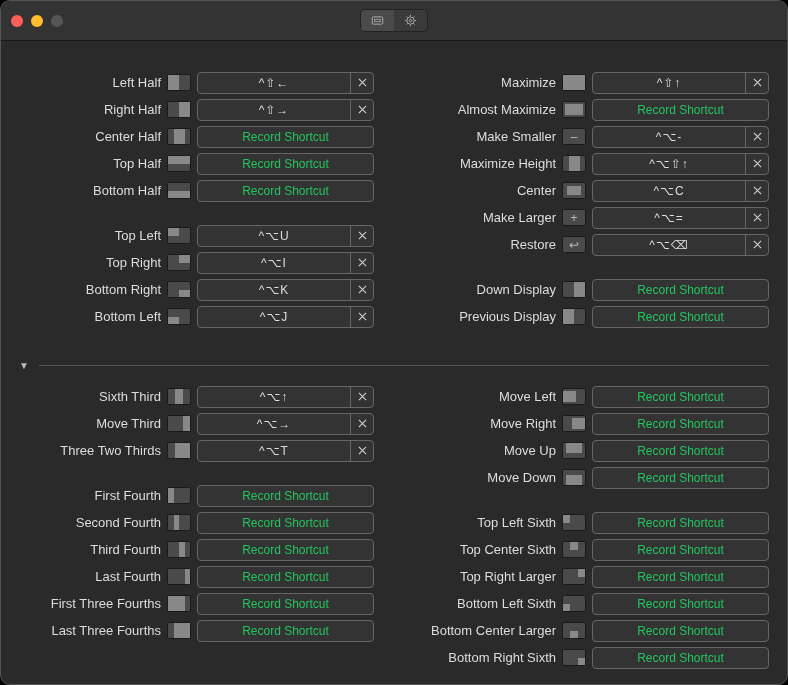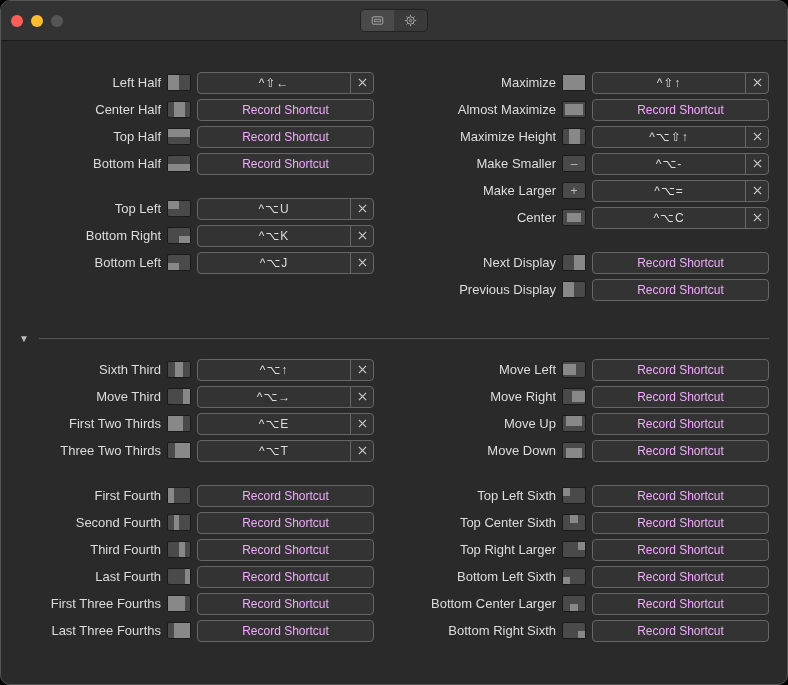--- a/index.html
+++ b/index.html
@@ -131,21 +131,21 @@
     font-size: 12px;
     color: #ddd;
     display: flex;
     align-items: center;
     justify-content: center;
     font-family: -apple-system, "Helvetica Neue", Arial, sans-serif;
     letter-spacing: 1px;
     padding: 0 6px;
   }
   .shortcut .placeholder {
-    color: #f0abfc;
+    color: #22c55e;
     letter-spacing: 0;
   }
   .shortcut .clear {
     width: 22px;
     border-left: 1px solid #666;
     display:flex;
     align-items:center;
     justify-content:center;
     font-size: 11px;
     color:#ccc;
@@ -225,20 +225,34 @@
               <div class="shortcut">
                 <div class="text">^⇧←</div>
                 <div class="clear">
                   <svg viewBox="0 0 10 10">
                     <path d="M1 1l8 8M9 1l-8 8" stroke="#ccc" stroke-width="1.3"></path>
                   </svg>
                 </div>
               </div>
             </div>
             <div class="row">
+              <div class="label">Right Half</div>
+              <div class="thumb">
+                <div class="fill" style="top: 0px; bottom: 0px; right: 0px; width: 50%;"></div>
+              </div>
+              <div class="shortcut">
+                <div class="text">^⇧→</div>
+                <div class="clear">
+                  <svg viewBox="0 0 10 10">
+                    <path d="M1 1l8 8M9 1l-8 8" stroke="#ccc" stroke-width="1.3"></path>
+                  </svg>
+                </div>
+              </div>
+            </div>
+            <div class="row">
               <div class="label">Center Half</div>
               <div class="thumb">
                 <div class="fill" style="inset: 0px 25%;"></div>
               </div>
               <div class="shortcut">
                 <div class="text placeholder">Record Shortcut</div>
               </div>
             </div>
             <div class="row">
               <div class="label">Top Half</div>
@@ -260,20 +274,34 @@
             </div>
           </div>
           <div class="group">
             <div class="row">
               <div class="label">Top Left</div>
               <div class="thumb">
                 <div class="fill" style="top: 0px; left: 0px; width: 50%; height: 50%;"></div>
               </div>
               <div class="shortcut">
                 <div class="text">^⌥U</div>
+                <div class="clear">
+                  <svg viewBox="0 0 10 10">
+                    <path d="M1 1l8 8M9 1l-8 8" stroke="#ccc" stroke-width="1.3"></path>
+                  </svg>
+                </div>
+              </div>
+            </div>
+            <div class="row">
+              <div class="label">Top Right</div>
+              <div class="thumb">
+                <div class="fill" style="top: 0px; right: 0px; width: 50%; height: 50%;"></div>
+              </div>
+              <div class="shortcut">
+                <div class="text">^⌥I</div>
                 <div class="clear">
                   <svg viewBox="0 0 10 10">
                     <path d="M1 1l8 8M9 1l-8 8" stroke="#ccc" stroke-width="1.3"></path>
                   </svg>
                 </div>
               </div>
             </div>
             <div class="row">
               <div class="label">Bottom Right</div>
               <div class="thumb">
@@ -320,82 +348,96 @@
                 </div>
               </div>
             </div>
             <div class="row">
               <div class="label">Almost Maximize</div>
               <div class="thumb">
                 <div class="fill" style="inset: 12% 10%;"></div>
               </div>
               <div class="shortcut">
                 <div class="text placeholder">Record Shortcut</div>
-              </div>
-            </div>
-            <div class="row">
-              <div class="label">Maximize Height</div>
-              <div class="thumb">
-                <div class="fill" style="inset: 0px 25%;"></div>
-              </div>
-              <div class="shortcut">
-                <div class="text">^⌥⇧↑</div>
-                <div class="clear">
-                  <svg viewBox="0 0 10 10">
-                    <path d="M1 1l8 8M9 1l-8 8" stroke="#ccc" stroke-width="1.3"></path>
-                  </svg>
-                </div>
               </div>
             </div>
             <div class="row">
               <div class="label">Make Smaller</div>
               <div class="thumb special">
                 <span>–</span>
               </div>
               <div class="shortcut">
                 <div class="text">^⌥-</div>
                 <div class="clear">
                   <svg viewBox="0 0 10 10">
                     <path d="M1 1l8 8M9 1l-8 8" stroke="#ccc" stroke-width="1.3"></path>
                   </svg>
                 </div>
               </div>
             </div>
             <div class="row">
+              <div class="label">Maximize Height</div>
+              <div class="thumb">
+                <div class="fill" style="inset: 0px 25%;"></div>
+              </div>
+              <div class="shortcut">
+                <div class="text">^⌥⇧↑</div>
+                <div class="clear">
+                  <svg viewBox="0 0 10 10">
+                    <path d="M1 1l8 8M9 1l-8 8" stroke="#ccc" stroke-width="1.3"></path>
+                  </svg>
+                </div>
+              </div>
+            </div>
+            <div class="row">
+              <div class="label">Center</div>
+              <div class="thumb">
+                <div class="fill" style="inset: 20% 18%;"></div>
+              </div>
+              <div class="shortcut">
+                <div class="text">^⌥C</div>
+                <div class="clear">
+                  <svg viewBox="0 0 10 10">
+                    <path d="M1 1l8 8M9 1l-8 8" stroke="#ccc" stroke-width="1.3"></path>
+                  </svg>
+                </div>
+              </div>
+            </div>
+            <div class="row">
               <div class="label">Make Larger</div>
               <div class="thumb special">
                 <span>+</span>
               </div>
               <div class="shortcut">
                 <div class="text">^⌥=</div>
                 <div class="clear">
                   <svg viewBox="0 0 10 10">
                     <path d="M1 1l8 8M9 1l-8 8" stroke="#ccc" stroke-width="1.3"></path>
                   </svg>
                 </div>
               </div>
             </div>
             <div class="row">
-              <div class="label">Center</div>
-              <div class="thumb">
-                <div class="fill" style="inset: 20% 18%;"></div>
-              </div>
-              <div class="shortcut">
-                <div class="text">^⌥C</div>
-                <div class="clear">
-                  <svg viewBox="0 0 10 10">
-                    <path d="M1 1l8 8M9 1l-8 8" stroke="#ccc" stroke-width="1.3"></path>
-                  </svg>
-                </div>
-              </div>
-            </div>
-          </div>
-          <div class="group">
-            <div class="row">
-              <div class="label">Next Display</div>
+              <div class="label">Restore</div>
+              <div class="thumb special">
+                <span>↩</span>
+              </div>
+              <div class="shortcut">
+                <div class="text">^⌥⌫</div>
+                <div class="clear">
+                  <svg viewBox="0 0 10 10">
+                    <path d="M1 1l8 8M9 1l-8 8" stroke="#ccc" stroke-width="1.3"></path>
+                  </svg>
+                </div>
+              </div>
+            </div>
+          </div>
+          <div class="group">
+            <div class="row">
+              <div class="label">Down Display</div>
               <div class="thumb">
                 <div class="fill" style="top: 0px; bottom: 0px; right: 0px; width: 50%;"></div>
               </div>
               <div class="shortcut">
                 <div class="text placeholder">Record Shortcut</div>
               </div>
             </div>
             <div class="row">
               <div class="label">Previous Display</div>
               <div class="thumb">
@@ -439,34 +481,20 @@
               <div class="shortcut">
                 <div class="text">^⌥→</div>
                 <div class="clear">
                   <svg viewBox="0 0 10 10">
                     <path d="M1 1l8 8M9 1l-8 8" stroke="#ccc" stroke-width="1.3"></path>
                   </svg>
                 </div>
               </div>
             </div>
             <div class="row">
-              <div class="label">First Two Thirds</div>
-              <div class="thumb">
-                <div class="fill" style="top: 0px; bottom: 0px; left: 0px; width: 66%;"></div>
-              </div>
-              <div class="shortcut">
-                <div class="text">^⌥E</div>
-                <div class="clear">
-                  <svg viewBox="0 0 10 10">
-                    <path d="M1 1l8 8M9 1l-8 8" stroke="#ccc" stroke-width="1.3"></path>
-                  </svg>
-                </div>
-              </div>
-            </div>
-            <div class="row">
               <div class="label">Three Two Thirds</div>
               <div class="thumb">
                 <div class="fill" style="top: 0px; bottom: 0px; right: 0px; width: 66%;"></div>
               </div>
               <div class="shortcut">
                 <div class="text">^⌥T</div>
                 <div class="clear">
                   <svg viewBox="0 0 10 10">
                     <path d="M1 1l8 8M9 1l-8 8" stroke="#ccc" stroke-width="1.3"></path>
                   </svg>

